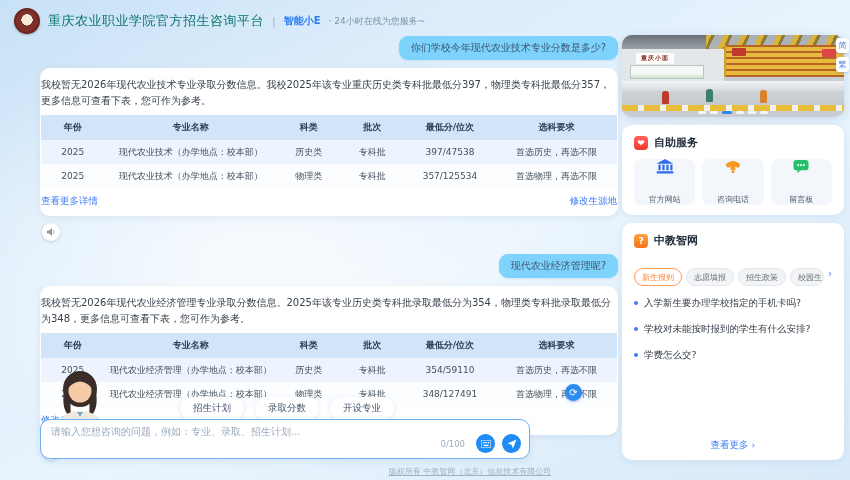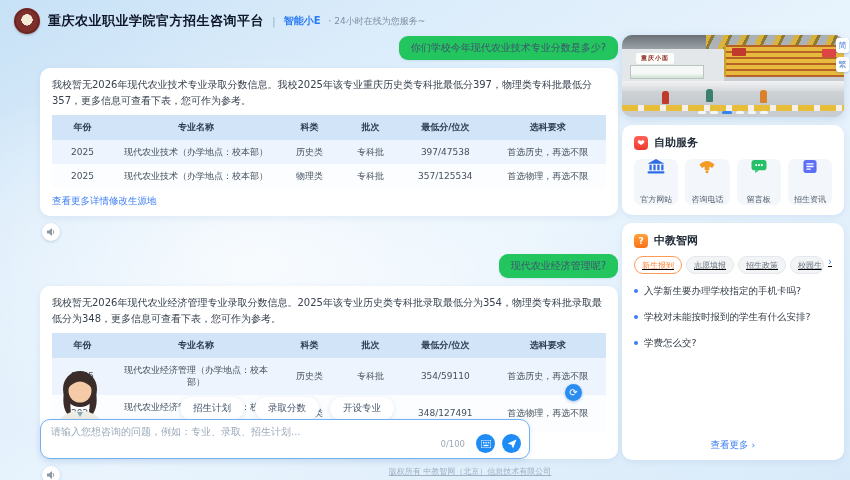--- a/index.html
+++ b/index.html
@@ -7,37 +7,37 @@
   body { position:relative;
     background:
       radial-gradient(520px 300px at 30% 55%, rgba(255,255,255,.75), rgba(255,255,255,0) 70%),
       linear-gradient(150deg,#c7e1f6 0%,#d9ebfa 22%,#e9f4fd 55%,#d8eaf9 100%);
   }
   a { text-decoration:none; }
 
   
   .header { position:absolute; top:8px; left:14px; display:flex; align-items:center; gap:8px; }
   .logo { width:26px; height:26px; border-radius:50%; background:radial-gradient(circle at 50% 45%, #f5e9d8 0 34%, #7d2f2b 35% 100%); border:2px solid #6d2320; box-shadow:0 1px 2px rgba(0,0,0,.25); }
-  .title { font-size:13px; font-weight:bold; color:#0f172a; letter-spacing:.5px; }
+  .title { font-size:13px; font-weight:normal; color:#0f766e; letter-spacing:.5px; }
   .hdr-sep { color:#9db4cc; font-size:11px; }
   .hdr-bot { font-size:10px; font-weight:bold; color:#2a7bf6; }
   .hdr-tag { font-size:9px; color:#7d8fa5; }
 
   
   .chat { position:absolute; left:40px; top:36px; width:578px; }
   .row-user { display:flex; justify-content:flex-end; }
-  .bubble-user { background:#22c55e; color:#3e5570; font-size:10px; padding:5px 12px; border-radius:9px; box-shadow:0 1px 2px rgba(80,130,190,.15); }
-  .bot-card { margin-top:8px; background:#fff; border-radius:10px; padding:9px 12px 8px; box-shadow:0 2px 6px rgba(90,130,180,.12); }
+  .bubble-user { background:#7dd3fc; color:#3e5570; font-size:10px; padding:5px 12px; border-radius:9px; box-shadow:0 1px 2px rgba(80,130,190,.15); }
+  .bot-card { margin-top:8px; background:#fff; border-radius:10px; padding:9px 1px 8px; box-shadow:0 2px 6px rgba(90,130,180,.12); }
   .bot-text { font-size:10px; line-height:1.55; color:#38424e; }
   table.score { width:100%; border-collapse:collapse; margin-top:7px; }
   table.score th { background:#d2e4f8; color:#2e3d52; font-size:9px; font-weight:bold; padding:6px 2px; }
   table.score td { font-size:9px; color:#44505c; text-align:center; padding:6px 3px; line-height:1.35;margin-top:41px; }
   table.score tr.odd td { background:#edf4fd; }
   table.score tr.even td { background:#fbfdff; }
-  .card-links { display:flex; margin-top:7px; }
+  .card-links { display:flex; justify-content:space-between; margin-top:7px; }
   .link { color:#3d7ef6; font-size:9.5px; cursor:pointer; }
   .tts-btn { width:18px; height:18px; border-radius:50%; background:#fff; box-shadow:0 1px 3px rgba(80,120,170,.3); display:flex; align-items:center; justify-content:center; margin:7px 0 5px 2px; cursor:pointer; }
   .mt14 { margin-top:13px; }
 
   
   .avatar { position:absolute; left:44px; top:368px; width:72px; height:60px; }
   .chips { position:absolute; left:180px; top:397px; display:flex; gap:11px; }
   .chip { background:#fff; border-radius:14px; padding:5px 13px; font-size:9.5px; color:#44546a; box-shadow:0 1px 4px rgba(90,130,180,.18); cursor:pointer; }
   .refresh-btn { position:absolute; left:565px; top:384px; width:17px; height:17px; border-radius:50%; background:#2b8df0; color:#fff; font-size:10px; line-height:17px; text-align:center; cursor:pointer; box-shadow:0 1px 3px rgba(40,100,190,.4); }
   .input-wrap { position:absolute; left:40px; top:419px; width:490px; height:40px; background:#fff; border:1px solid #6fb0f2; border-radius:10px; box-shadow:0 2px 6px rgba(90,140,200,.15); }
@@ -68,21 +68,21 @@
 
   .panel { margin-top:8px; background:#fff; border-radius:10px; padding:10px 12px; box-shadow:0 2px 6px rgba(90,130,180,.12); position:relative; }
   .panel-title { display:flex; align-items:center; gap:6px; }
   .panel-title .txt { font-size:11px; font-weight:bold; color:#222c38; }
   .badge-ic { width:14px; height:14px; border-radius:4px; display:flex; align-items:center; justify-content:center; color:#fff; font-size:9px; font-weight:bold; }
   .badge-red { background:linear-gradient(#ff6257,#ef3b2f); }
   .badge-orange { background:linear-gradient(#ffa03c,#f97316); }
   .svc-grid { display:flex; gap:7px; margin-top:9px; }
   .svc { flex:1; background:#f3f6fa; border-radius:7px; height:46px; display:flex; flex-direction:column; align-items:center; justify-content:center; gap:20px; cursor:pointer; }
   .svc .lbl { font-size:8px; color:#55606d; }
-  .tabs { display:flex; align-items:flex-start; gap:4px; margin-top:8px;text-decoration:underline; }
+  .tabs { display:flex; align-items:flex-start; gap:4px; margin-top:20px; }
   .tab { font-size:8px; padding:2.5px 7px; border-radius:9px; background:#f2f4f6; color:#66707c; border:1px solid #e4e8ec; white-space:nowrap; cursor:pointer; }
   .tab.active { background:#fff; color:#ff7d2e; border-color:#ff9a55; }
   .tab.cut { max-width:34px; overflow:hidden; }
   .tab-arrow { color:#3d7ef6; font-size:10px; cursor:pointer; }
   .q-list { margin-top:11px; }
   .q-item { display:flex; gap:6px; margin-bottom:13px; cursor:pointer; }
   .q-dot { width:4px; height:4px; border-radius:50%; background:#3d7ef6; margin-top:4px; flex:none; }
   .q-txt { font-size:9.5px; color:#333c46; line-height:1.35; }
   .more-link { position:absolute; bottom:8px; left:0; right:0; text-align:center; font-size:9.5px; color:#3d7ef6; cursor:pointer; }
 
@@ -289,29 +289,20 @@
       <div class="svc">
         <svg width="18" height="16" viewBox="0 0 18 16">
             <rect x="1" y="1" width="16" height="11" rx="3" fill="#27c06a"></rect>
             <path d="M5 12 L5 15 L9 12z" fill="#27c06a"></path>
             <circle cx="6" cy="6.5" r="1.1" fill="#fff"></circle>
             <circle cx="9" cy="6.5" r="1.1" fill="#fff"></circle>
             <circle cx="12" cy="6.5" r="1.1" fill="#fff"></circle>
           </svg>
         <span class="lbl">留言板</span>
       </div>
-      <div class="svc">
-        <svg width="16" height="16" viewBox="0 0 16 16">
-            <rect x="1" y="1" width="14" height="14" rx="3" fill="#5b6ef5"></rect>
-            <rect x="4" y="4.5" width="8" height="1.4" rx=".7" fill="#fff"></rect>
-            <rect x="4" y="7.3" width="8" height="1.4" rx=".7" fill="#fff"></rect>
-            <rect x="4" y="10.1" width="5" height="1.4" rx=".7" fill="#fff"></rect>
-          </svg>
-        <span class="lbl">招生资讯</span>
-      </div>
     </div>
   </div>
 
   <div class="panel" style="height:237px;">
     <div class="panel-title">
       <div class="badge-ic badge-orange">?</div>
       <span class="txt">中教智网</span>
     </div>
     <div class="tabs">
       <span class="tab active">新生报到</span>

